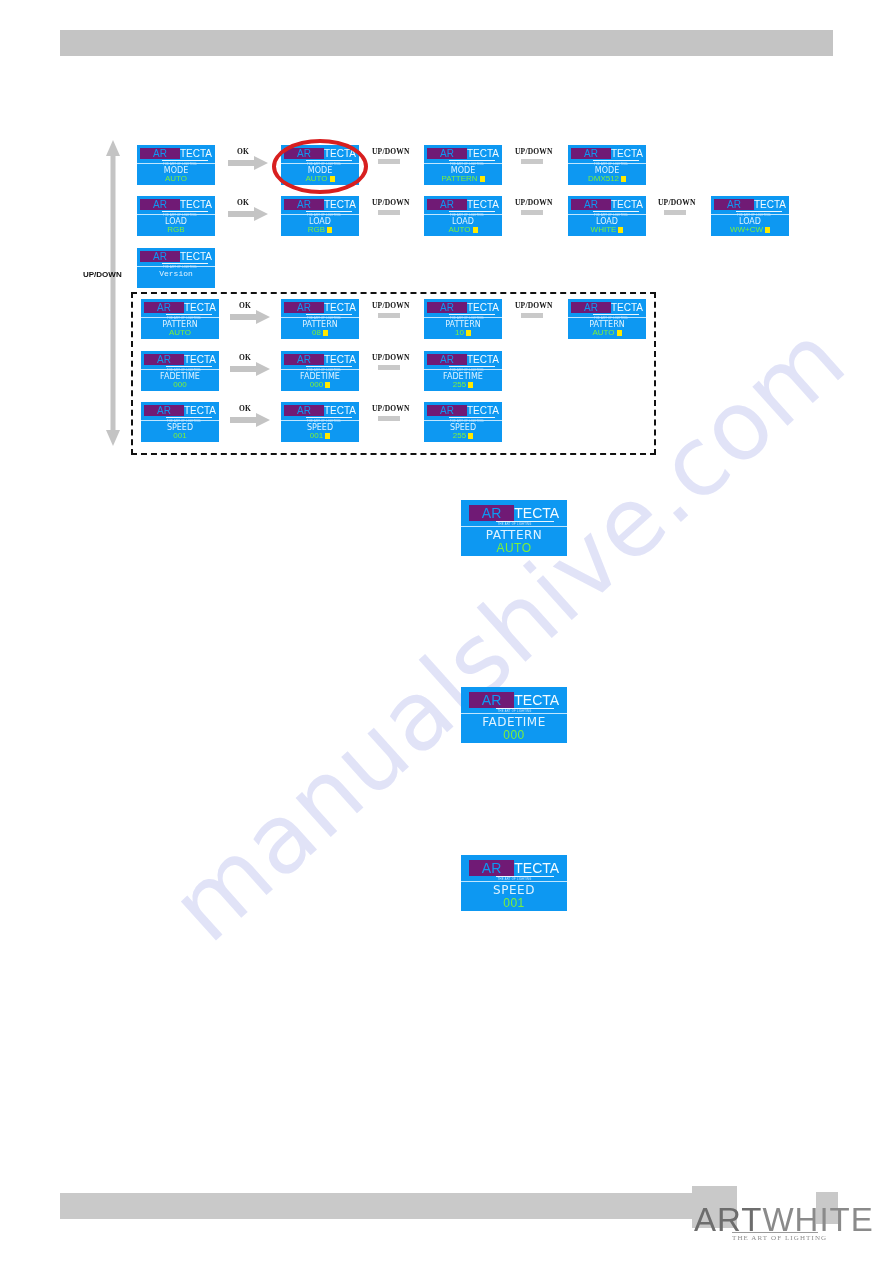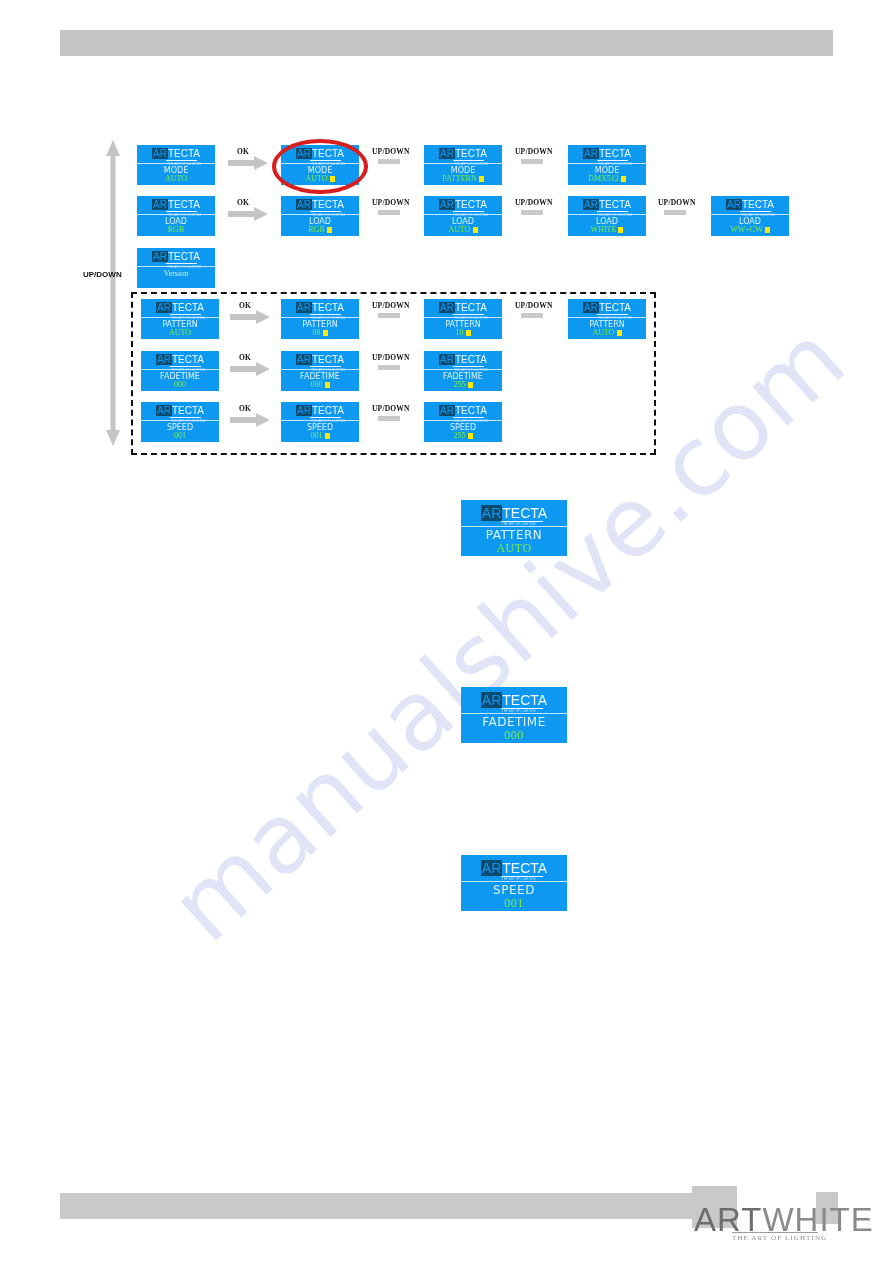--- a/index.html
+++ b/index.html
@@ -127,43 +127,43 @@
   }
   .lcd .lbl {
     color: #dff3ff;
     line-height: 1.05;
     font-family: "DejaVu Sans", sans-serif;
     white-space: nowrap;
   }
   .lcd .val {
     color: #7cf03a;
     line-height: 1.05;
-    font-family: Liberation Serif, serif;
+    font-family: Liberation Sans, sans-serif;
     white-space: nowrap;
   }
   .cursor-block {
     display: inline-block;
     background: #ffe900;
     vertical-align: middle;
     margin-left: 2px;
   }
 
   
   .lcdlogo {
     position: relative;
     display: inline-block;
     line-height: 1;
     font-family: "Liberation Sans", sans-serif;
     color: #f2fbff;
     white-space: nowrap;
   }
   .lcdlogo .ll-ar {
-    background: #0c4a6e;
+    background: #701a75;
     color: #0d98f2;
-    padding: 0 1px;
+    padding: 0 13px;
   }
   .lcdlogo .ll-rule {
     position: absolute;
     left: 30%;
     bottom: -2px;
     width: 64%;
     height: 1px;
     background: #eaf7ff;
   }
   .lcdlogo .ll-tag {
@@ -184,21 +184,21 @@
   .lcd.sm .cursor-block { width: 5px; height: 6px; }
 
   
   .lcd.lg { width: 106px; height: 56px; }
   .lcd.lg .lcdlogo { font-size: 14px; }
   .lcd.lg .lbl { font-size: 12px; letter-spacing: .5px; }
   .lcd.lg .val { font-size: 12px; letter-spacing: .5px; }
 
   
   .lcd.sm.version .lbl,
-  .lcd.sm.version .val { font-family: Liberation Serif, serif; font-size: 8px; margin-top: 20px; }
+  .lcd.sm.version .val { font-family: Liberation Mono, monospace; font-size: 8px; margin-top: 20px; }
 
   
   .flow-label {
     position: absolute;
     font-size: 7.5px;
     font-weight: bold;
     color: #111111;
     letter-spacing: .2px;
     white-space: nowrap;
     font-family: Liberation Serif, serif;

